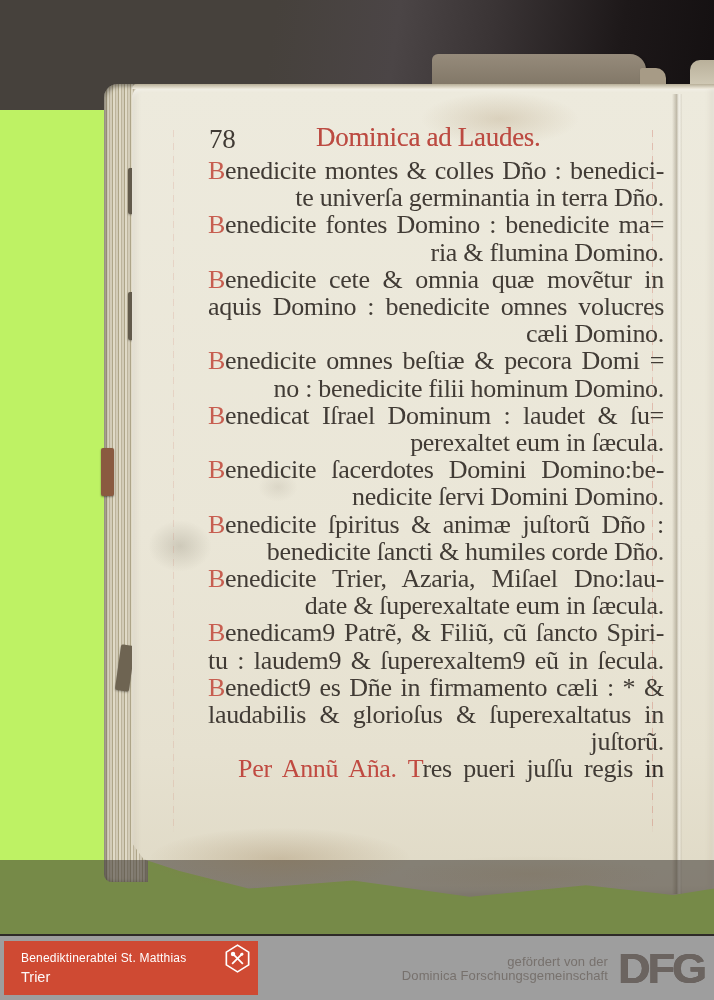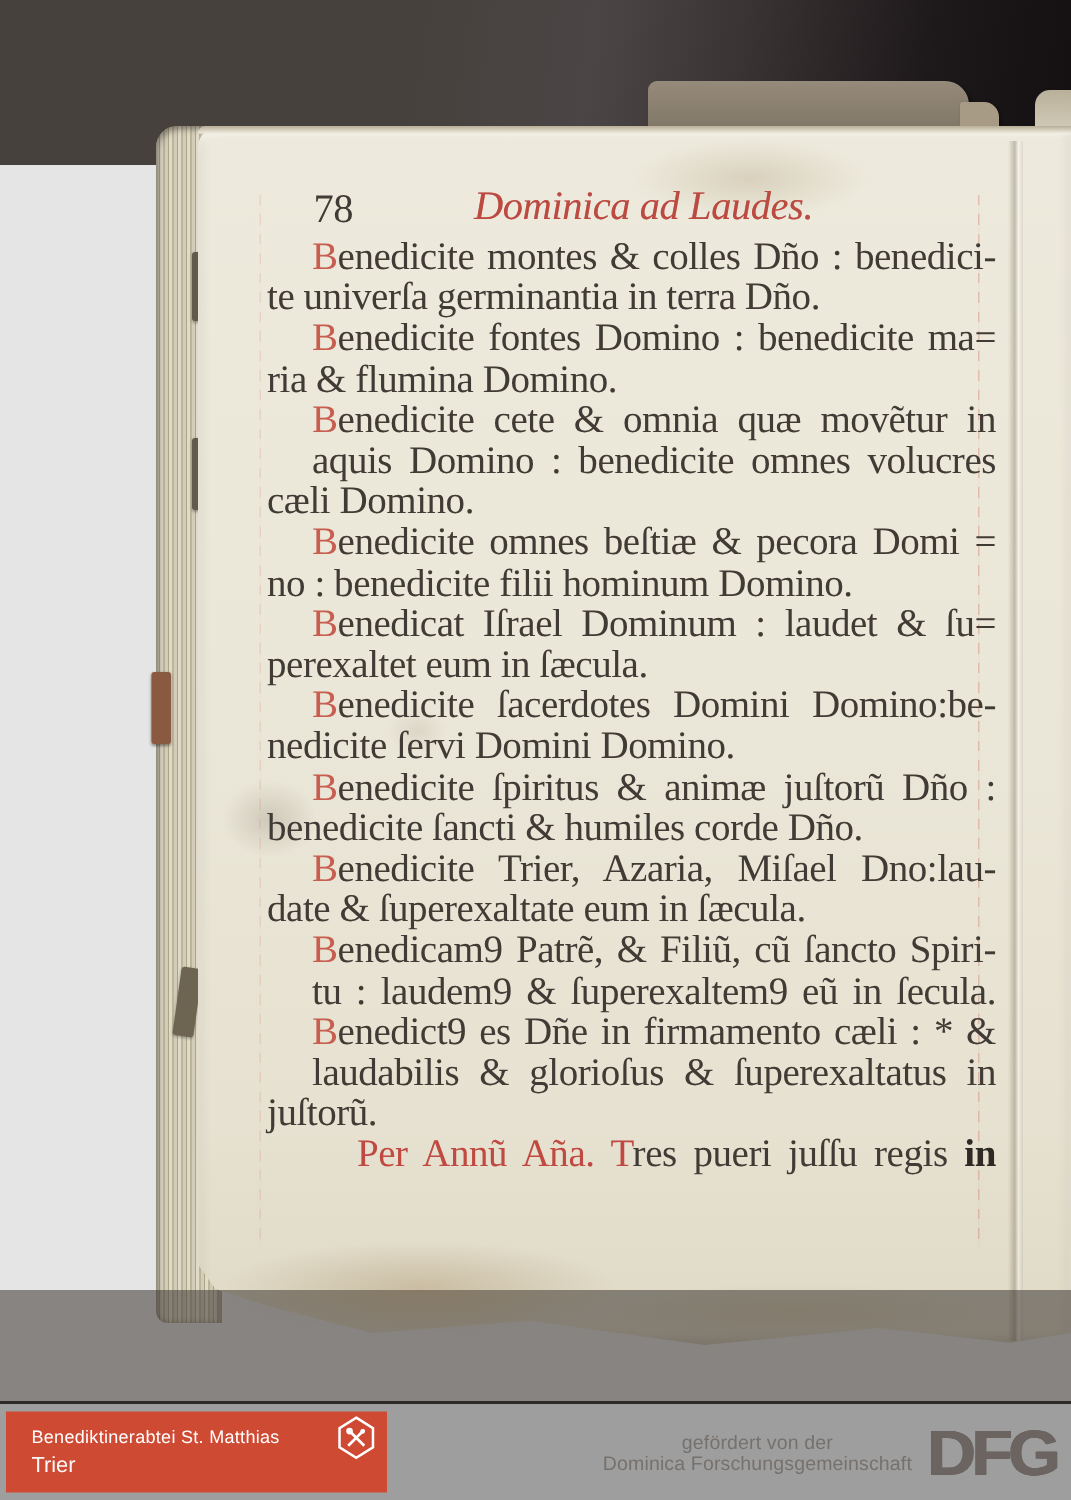--- a/index.html
+++ b/index.html
@@ -1,18 +1,18 @@
 <!DOCTYPE html>
 <html><head>
 <meta charset="utf-8">
 <style>
   html,body{margin:0;padding:0;}
   .scene{
     position:relative;width:714px;height:1000px;overflow:hidden;
-    background:#e5e5e5;
+    background:#bef264;
     font-family:"Liberation Sans", sans-serif;
   }
   
   .bg-top{
     position:absolute;left:0;top:0;width:714px;height:110px;
     background:linear-gradient(98deg,#46413c 38%,#4b4546 55%,#3a3435 68%,#1d1819 86%,#141011 100%);
   }
   .bg-bottom{
     position:absolute;left:0;top:860px;width:714px;height:80px;
     background:#3a3531;
@@ -81,46 +81,46 @@
   
   .print{
     position:absolute;left:178px;top:124px;width:486px;
     font-family:"Liberation Serif","DejaVu Serif",serif;
     color:#413b35;
     font-size:26px;line-height:27.2px;
     letter-spacing:-0.3px;
   }
   .head-row{position:relative;height:32px;margin-bottom:1px;}
   .page-num{position:absolute;left:31px;top:2px;font-size:27px;}
-  .head-title{position:absolute;left:138px;top:0;font-size:27px;color:#bc4a41;text-shadow:0 0 .4px rgba(188,74,65,.5);font-style:italic;}
-  .tl{white-space:nowrap;}
+  .head-title{position:absolute;left:138px;top:0;font-size:27px;color:#bc4a41;text-shadow:0 0 .4px rgba(188,74,65,.5);}
+  .tl{white-space:nowrap;text-align:right;}
   .tl.just{white-space:normal;text-align:justify;text-align-last:justify;margin-left:30px;}
   .tl.ind{padding-left:30px;}
   .seg-initial{color:#c75e50;}
   .seg-rubric{color:#c0externally4a41;}
   .seg-rubric{color:#c04a41;}
-  .seg-ink-bold{font-weight:bold;color:#2e2925;}
+  .seg-ink-bold{font-weight:normal;color:#2e2925;}
   
   .footer{
     position:absolute;left:0;top:934px;width:714px;height:66px;
     background:#9e9e9e;border-top:2px solid #2e2a28;
   }
   .banner{
     position:absolute;left:4px;top:5px;width:254px;height:54px;
     background:#cf4a33;
     padding:7px 0 0 17px;box-sizing:border-box;
     color:#ffffff;
   }
   .banner-name{font-size:12px;font-weight:normal;letter-spacing:.2px;line-height:20px;}
   .banner-city{font-size:14.5px;line-height:19px;opacity:.96;}
   .emblem{position:absolute;right:7px;top:3px;width:27px;height:29px;}
   .funding{
     position:absolute;right:10px;top:13px;display:flex;align-items:center;gap:10px;
   }
-  .funding-text{text-align:center;color:#77716d;font-size:13px;line-height:14.5px;letter-spacing:.1px;}
+  .funding-text{text-align:right;color:#77716d;font-size:13px;line-height:14.5px;letter-spacing:.1px;}
   .dfg-logo{
     font-size:45px;font-weight:bold;color:#6b6460;line-height:40px;
     letter-spacing:-3px;transform:scaleY(.95);
     text-shadow:.6px 0 0 #6b6460,-.3px 0 0 #6b6460;
     font-family:"Liberation Sans",sans-serif;
   }
 </style>
 </head>
 <body>
 

